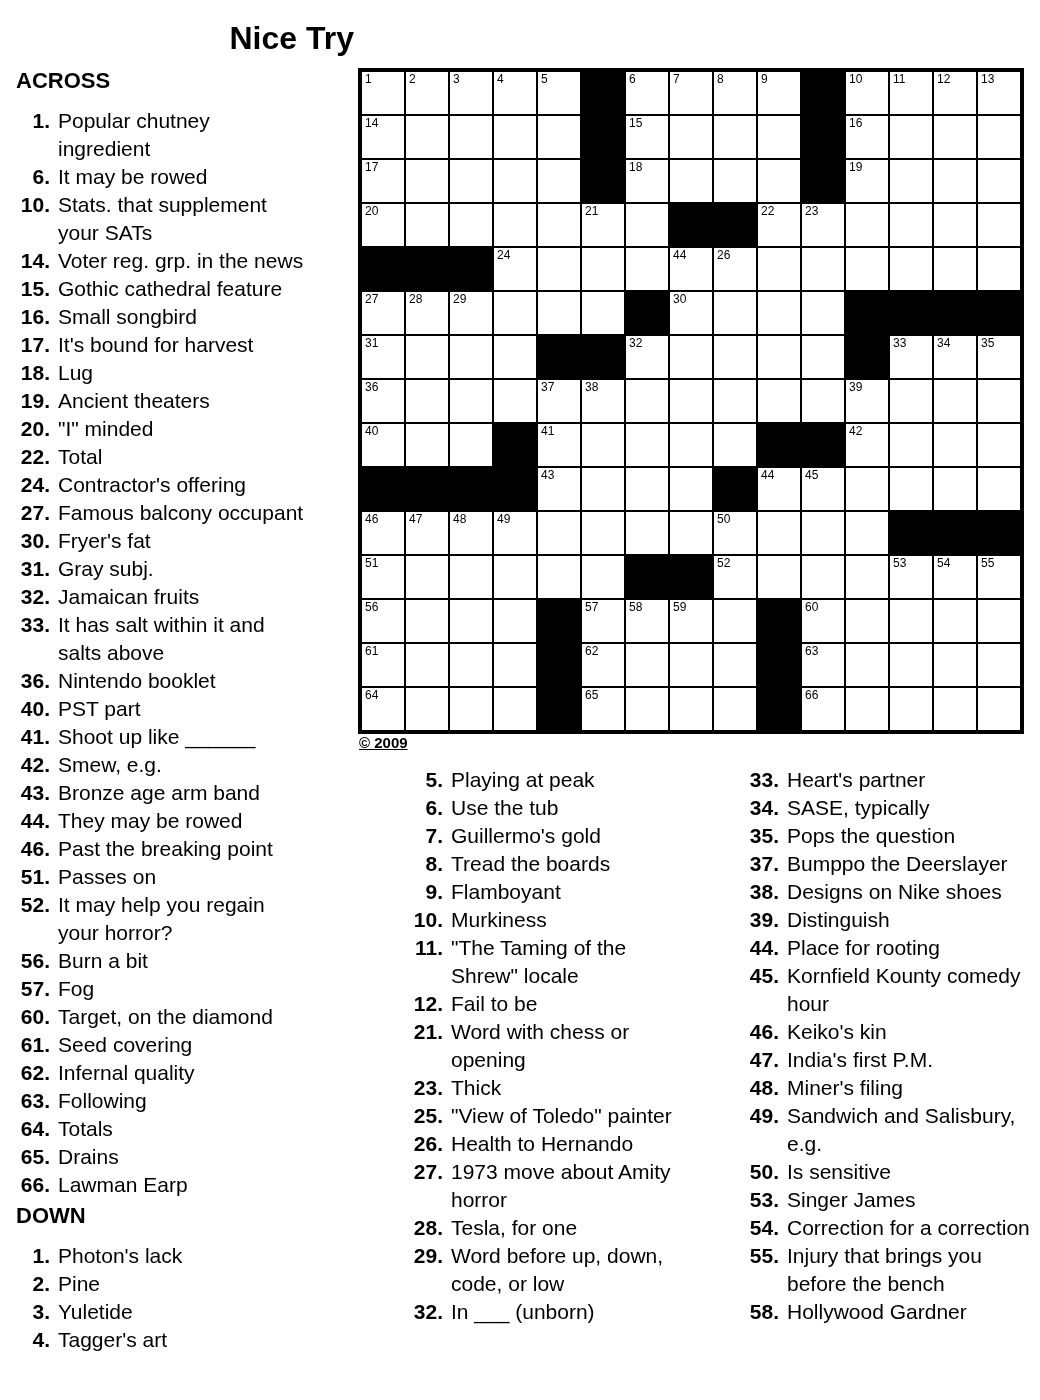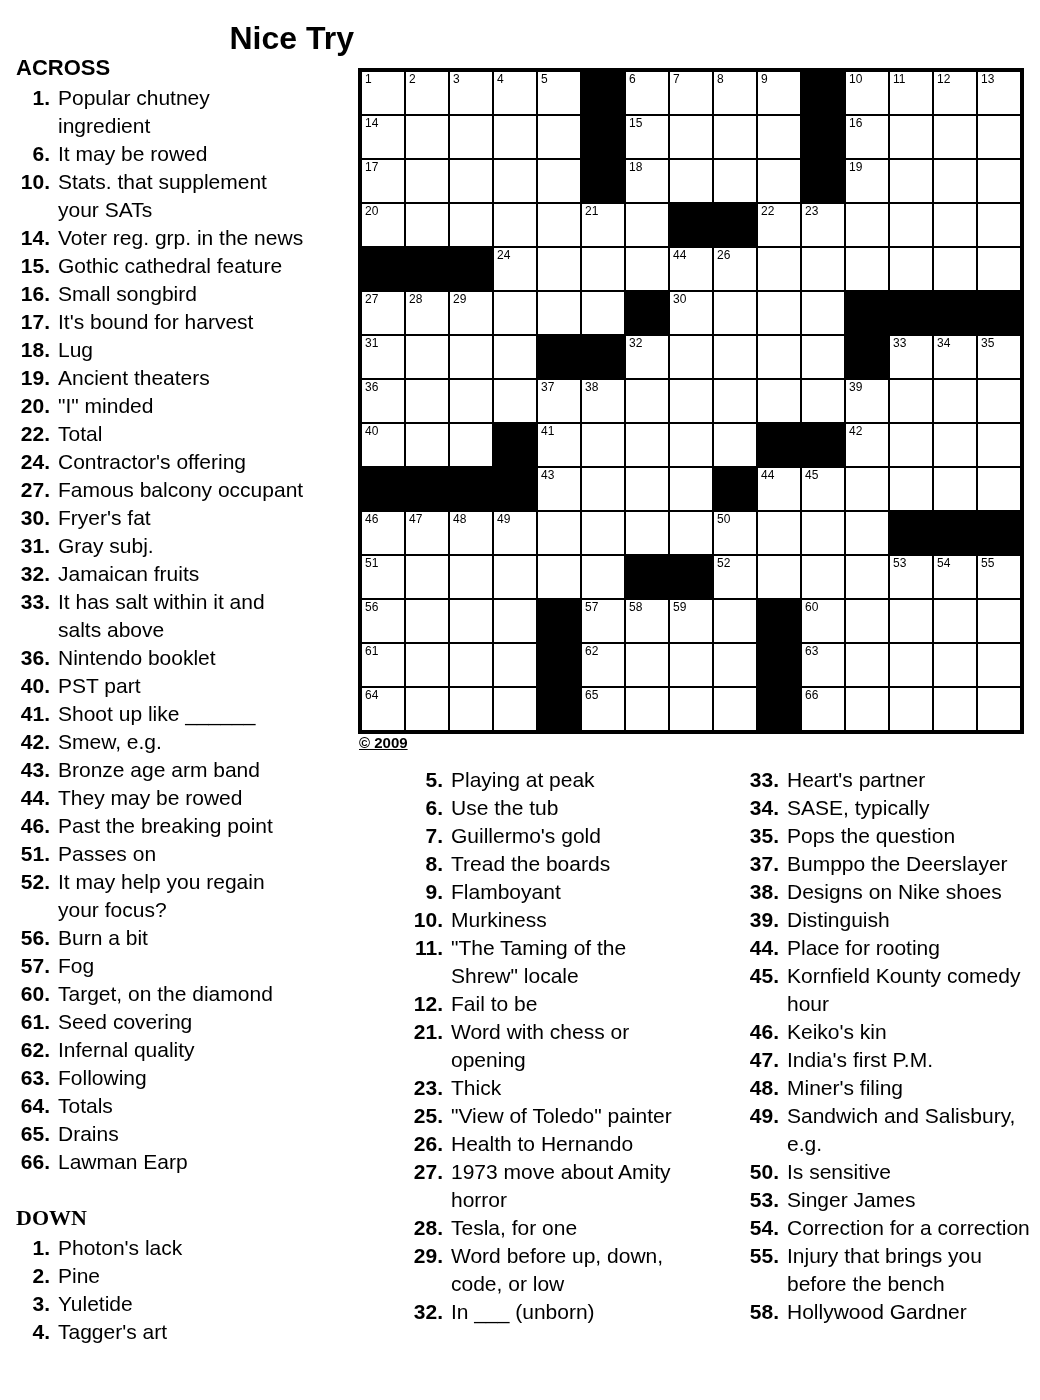--- a/index.html
+++ b/index.html
@@ -2,22 +2,22 @@
 <html><head>
 <meta charset="utf-8">
 <style>
   html, body { margin:0; padding:0; }
   body {
     width:1040px; height:1400px; position:relative; overflow:hidden;
     background:#ffffff; color:#000000;
     font-family:"Liberation Sans","DejaVu Sans",sans-serif;
   }
   .title { font-size:32px; line-height:36px; font-weight:bold; margin:0;text-align:right; }
-  .section-header { font-size:22px; line-height:24px; font-weight:bold; }
-  .clue-list { margin-top:4px; }
+  .section-header { font-size:22px; line-height:24px; font-weight:bold; margin-top:13px; }
+  .clue-list { margin-top:14px; }
   .clue {
     font-size:21px; line-height:28px;
     padding-left:42px;
   }
   .clue .num {
     display:inline-block; width:34px; margin-left:-42px; margin-right:8px;
     text-align:right; font-weight:bold; white-space:nowrap;
   }
   .clue .txt { white-space:pre-line; }
   #left-column { position:absolute; left:16px; top:20px; width:338px; }
@@ -63,32 +63,32 @@
 salts above</span></div>
       <div class="clue"><span class="num">36.</span><span class="txt">Nintendo booklet</span></div>
       <div class="clue"><span class="num">40.</span><span class="txt">PST part</span></div>
       <div class="clue"><span class="num">41.</span><span class="txt">Shoot up like ______</span></div>
       <div class="clue"><span class="num">42.</span><span class="txt">Smew, e.g.</span></div>
       <div class="clue"><span class="num">43.</span><span class="txt">Bronze age arm band</span></div>
       <div class="clue"><span class="num">44.</span><span class="txt">They may be rowed</span></div>
       <div class="clue"><span class="num">46.</span><span class="txt">Past the breaking point</span></div>
       <div class="clue"><span class="num">51.</span><span class="txt">Passes on</span></div>
       <div class="clue"><span class="num">52.</span><span class="txt">It may help you regain
-your focus?</span></div>
+your horror?</span></div>
       <div class="clue"><span class="num">56.</span><span class="txt">Burn a bit</span></div>
       <div class="clue"><span class="num">57.</span><span class="txt">Fog</span></div>
       <div class="clue"><span class="num">60.</span><span class="txt">Target, on the diamond</span></div>
       <div class="clue"><span class="num">61.</span><span class="txt">Seed covering</span></div>
       <div class="clue"><span class="num">62.</span><span class="txt">Infernal quality</span></div>
       <div class="clue"><span class="num">63.</span><span class="txt">Following</span></div>
       <div class="clue"><span class="num">64.</span><span class="txt">Totals</span></div>
       <div class="clue"><span class="num">65.</span><span class="txt">Drains</span></div>
       <div class="clue"><span class="num">66.</span><span class="txt">Lawman Earp</span></div>
     </div>
-  <div class="section-header" style="margin-top:30px;font-family:Liberation Serif, serif;">DOWN</div>
+  <div class="section-header" style="margin-top:5px;">DOWN</div>
   <div class="clue-list">
       <div class="clue"><span class="num">1.</span><span class="txt">Photon's lack</span></div>
       <div class="clue"><span class="num">2.</span><span class="txt">Pine</span></div>
       <div class="clue"><span class="num">3.</span><span class="txt">Yuletide</span></div>
       <div class="clue"><span class="num">4.</span><span class="txt">Tagger's art</span></div>
     </div>
 </div>
 
 <div id="grid">
     <div class="cell">

